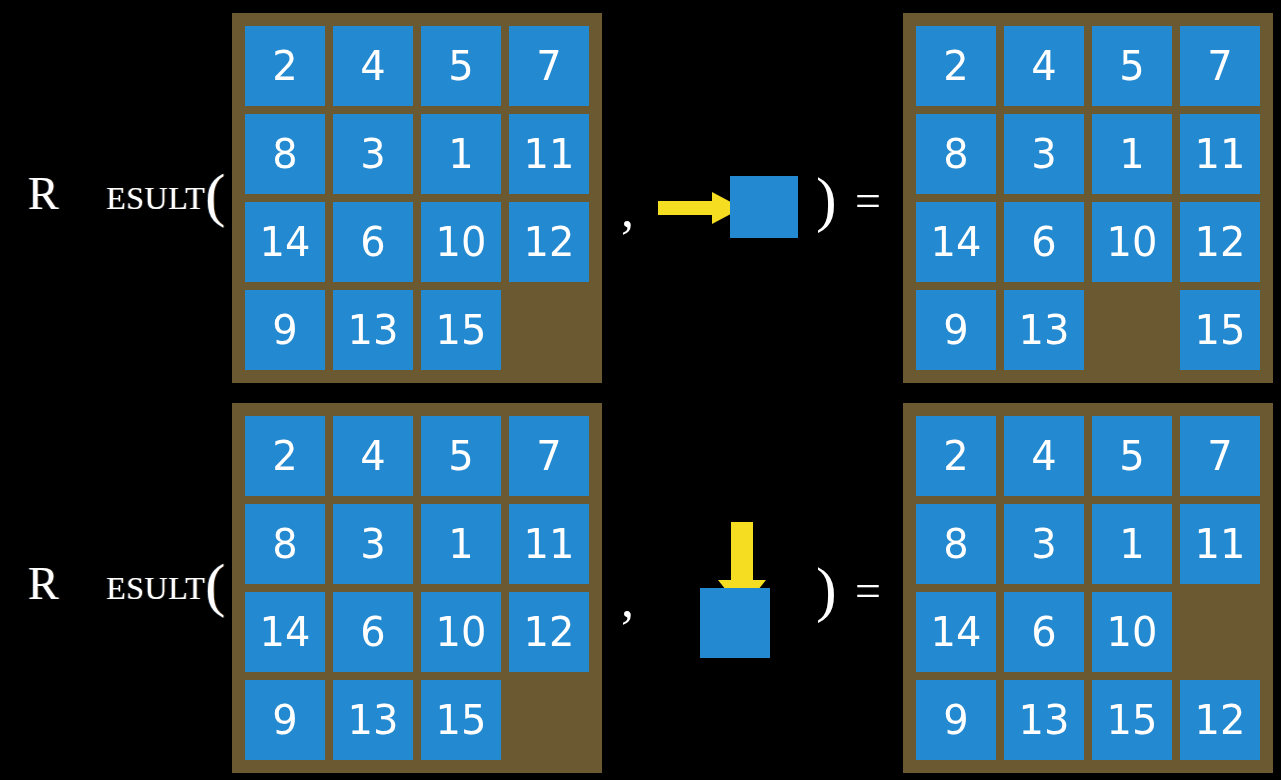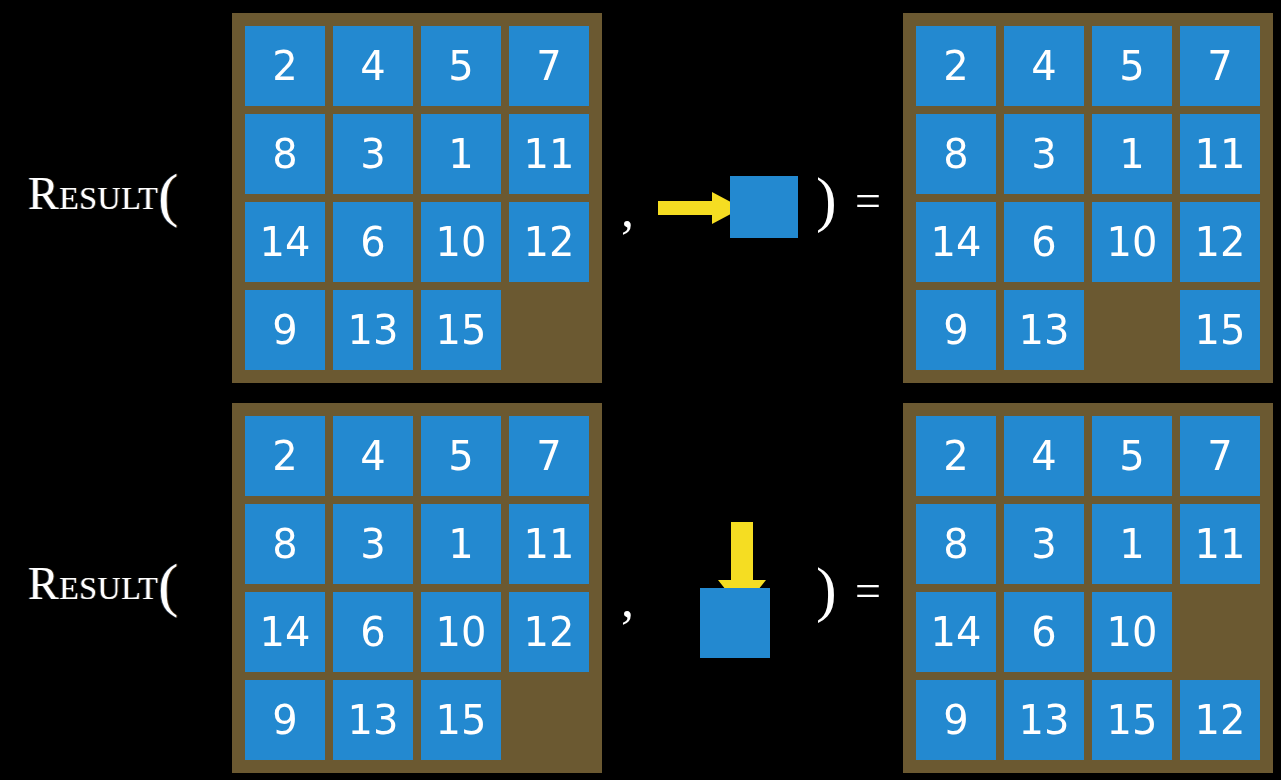--- a/index.html
+++ b/index.html
@@ -44,20 +44,21 @@
     font-family: "Liberation Serif", serif;
     font-size: 46px;
     line-height: 1;
     white-space: nowrap;
     letter-spacing: 0.5px;
     text-shadow: 1px 0 0 rgba(190,130,60,0.45), -1px 0 0 rgba(90,140,200,0.45);
   }
   .result-label .smallcaps {
     font-variant: small-caps;
     text-transform: lowercase;
+    margin-left: 47px;
   }
   .result-label .paren {
     font-size: 60px;
     vertical-align: -6px;
   }
 
   
   .comma {
     position: absolute;
     color: #ffffff;

